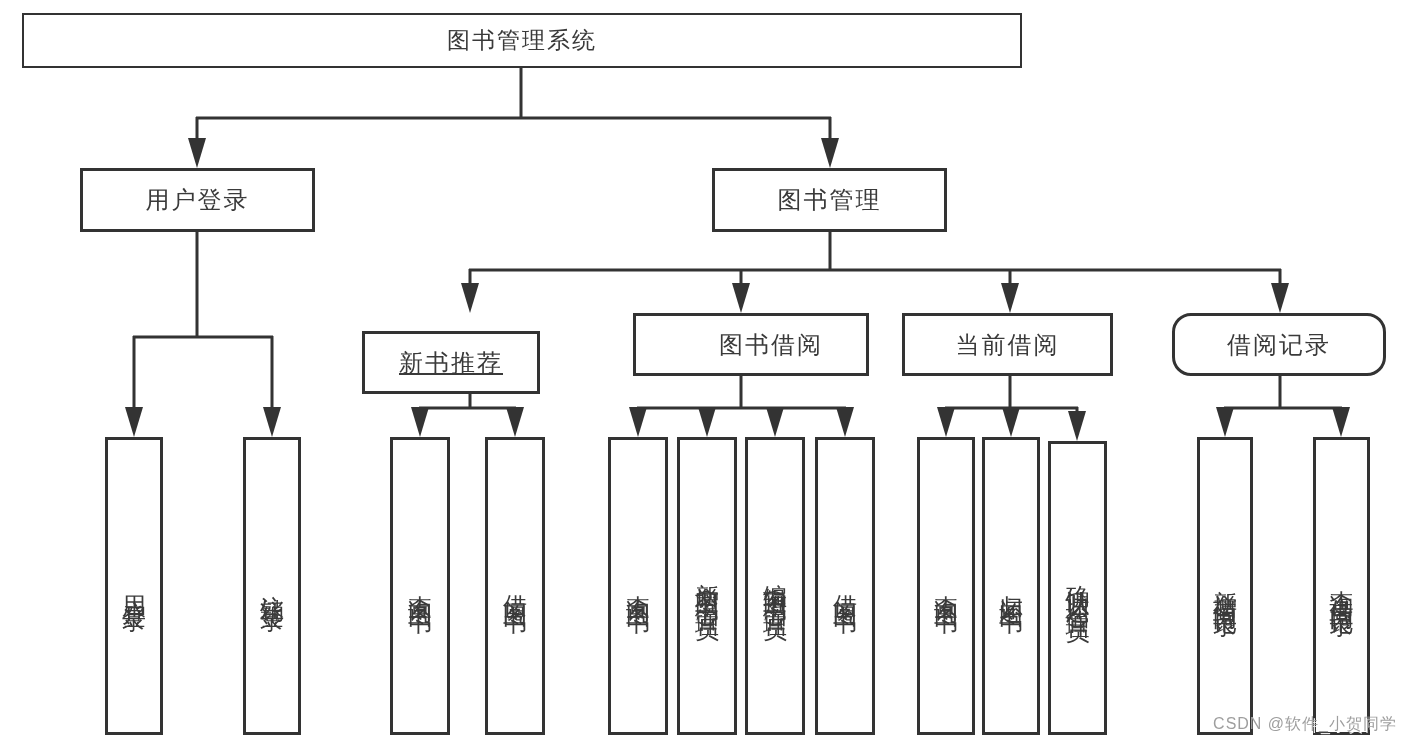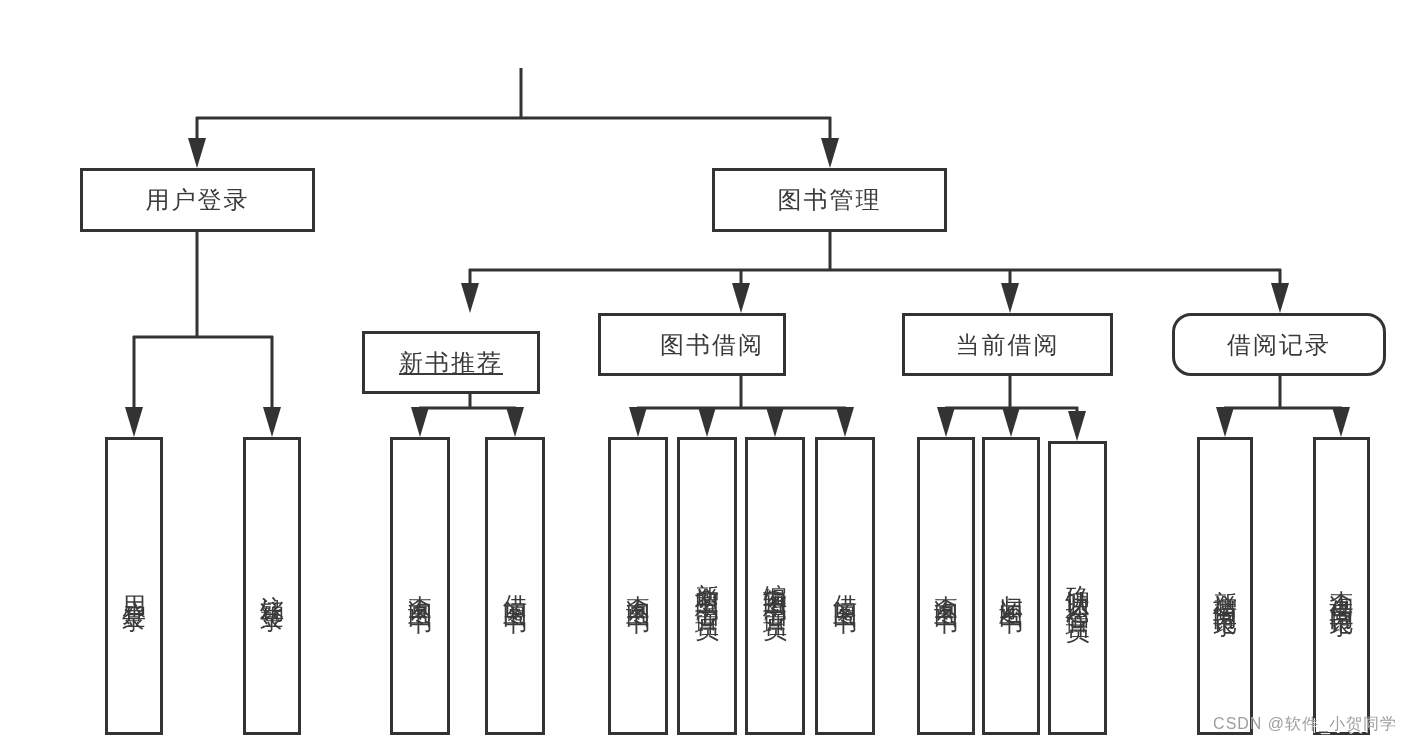--- a/index.html
+++ b/index.html
@@ -109,26 +109,27 @@
     <polygon class="arrow" points="698,407 716,407 707,437"></polygon>
     <polygon class="arrow" points="766,407 784,407 775,437"></polygon>
     <polygon class="arrow" points="836,407 854,407 845,437"></polygon>
     <polygon class="arrow" points="937,407 955,407 946,437"></polygon>
     <polygon class="arrow" points="1002,407 1020,407 1011,437"></polygon>
     <polygon class="arrow" points="1068,411 1086,411 1077,441"></polygon>
     <polygon class="arrow" points="1216,407 1234,407 1225,437"></polygon>
     <polygon class="arrow" points="1332,407 1350,407 1341,437"></polygon>
   </svg>
 
+  <div class="node root" style="left:22px; top:13px; width:1000px; height:55px;">图书管理系统</div>
 
   <div class="node" style="left:80px; top:168px; width:235px; height:64px;">用户登录</div>
   <div class="node" style="left:712px; top:168px; width:235px; height:64px;">图书管理</div>
 
   <div class="node" style="left:362px; top:331px; width:178px; height:63px;text-decoration:underline;">新书推荐</div>
-  <div class="node" style="left:598px; top:313px; width:188px; height:63px;padding-left:40px;">图书借阅</div>
+  <div class="node" style="left:633px; top:313px; width:236px; height:63px;padding-left:40px;">图书借阅</div>
   <div class="node" style="left:902px; top:313px; width:211px; height:63px;">当前借阅</div>
   <div class="node" style="left:1172px; top:313px; width:214px; height:63px;border-radius:19px;">借阅记录</div>
 
   <div class="node v" style="left:105px; top:437px; width:58px; height:298px;">用户登录</div>
   <div class="node v" style="left:243px; top:437px; width:58px; height:298px;">注销登录</div>
 
   <div class="node v" style="left:390px; top:437px; width:60px; height:298px;">查询图书</div>
   <div class="node v" style="left:485px; top:437px; width:60px; height:298px;">借阅图书</div>
 
   <div class="node v" style="left:608px; top:437px; width:60px; height:298px;">查询图书</div>

